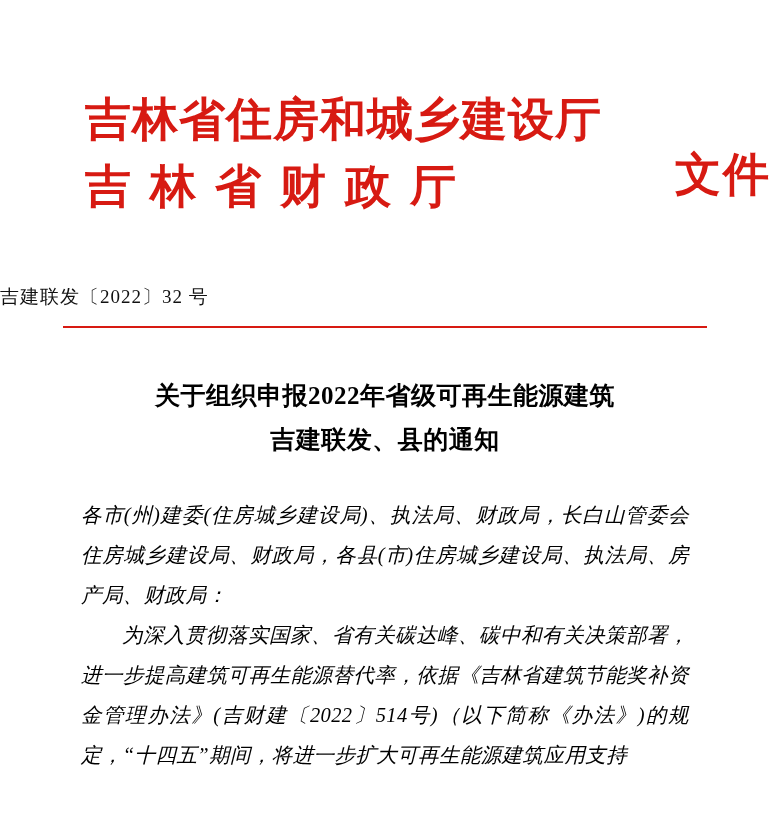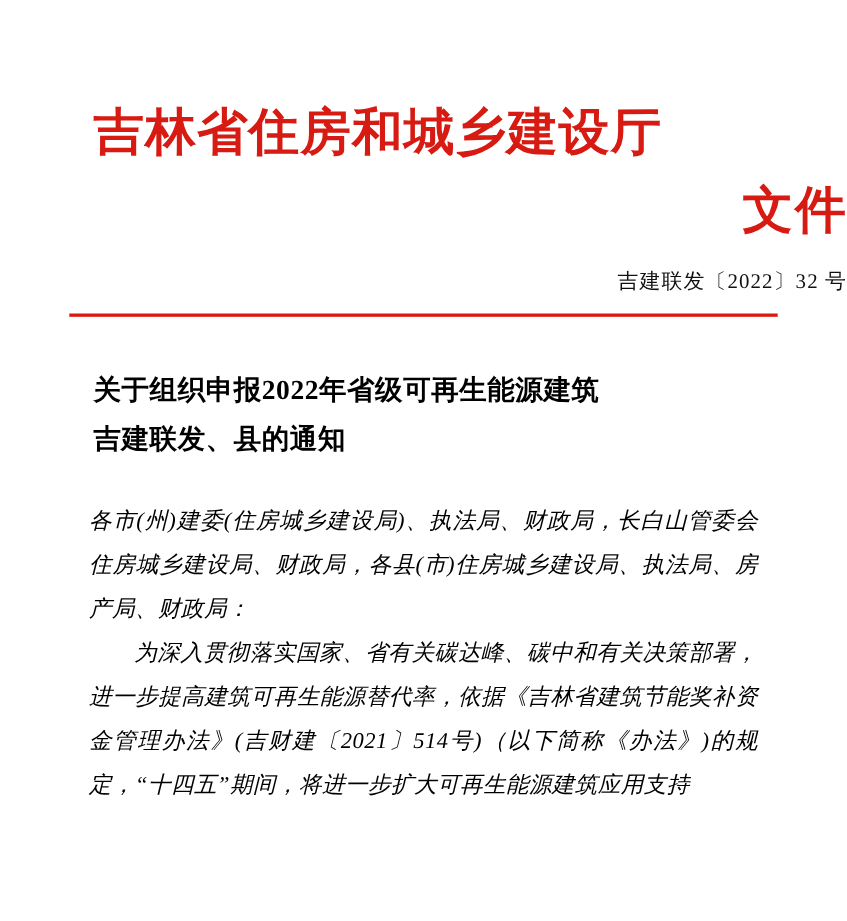--- a/index.html
+++ b/index.html
@@ -49,49 +49,50 @@
   .lh-line2 {
     font-size: 46px;
     letter-spacing: 19px;
     padding-left: 10px;
     line-height: 1.25;
     margin-top: 14px;
   }
   .lh-doc {
     position: absolute;
     right: -76px;
-    top: 70px;
+    top: 54px;
     color: #d71a12;
     font-weight: bold;
     font-size: 46px;
     letter-spacing: 2px;
     line-height: 1.1;
   }
 
   
   .docnum {
-    margin-top: 99px;
-    text-align: right;
+    margin-top: 68px;
+    text-align: left;
     font-size: 19px;
     letter-spacing: 1px;
     color: #111;
   }
 
   
   .red-rule {
     margin: 16px auto 0 auto;
     width: 644px;
     height: 2.5px;
     background: #d71a12;
   }
 
   
   .title {
     margin: 46px auto 0 auto;
     width: 600px;
+    text-align: center;
     font-size: 25px;
     font-weight: bold;
     line-height: 1.75;
     letter-spacing: 0.5px;
   }
 
   
   .body-text {
     margin: 34px auto 0 auto;
     width: 608px;
@@ -109,31 +110,32 @@
   }
 </style>
 </head>
 <body>
 
 <div class="page">
 
   <div class="letterhead">
     <div class="lh-rows">
       <div class="lh-line lh-line1">吉林省住房和城乡建设厅</div>
+      <div class="lh-line lh-line2">吉林省财政厅</div>
       <div class="lh-doc">文件</div>
     </div>
   </div>
 
   <div class="docnum">吉建联发〔2022〕32 号</div>
 
   <div class="red-rule"></div>
 
   <div class="title">
     <div>关于组织申报2022年省级可再生能源建筑</div>
     <div>吉建联发、县的通知</div>
   </div>
 
   <div class="body-text">
     <p>各市(州)建委(住房城乡建设局)、执法局、财政局，长白山管委会住房城乡建设局、财政局，各县(市)住房城乡建设局、执法局、房产局、财政局：</p>
-    <p class="indent">为深入贯彻落实国家、省有关碳达峰、碳中和有关决策部署，进一步提高建筑可再生能源替代率，依据《吉林省建筑节能奖补资金管理办法》(吉财建〔2021〕514号)（以下简称《办法》)的规定，“十四五”期间，将进一步扩大可再生能源建筑应用支持</p>
+    <p class="indent">为深入贯彻落实国家、省有关碳达峰、碳中和有关决策部署，进一步提高建筑可再生能源替代率，依据《吉林省建筑节能奖补资金管理办法》(吉财建〔2022〕514号)（以下简称《办法》)的规定，“十四五”期间，将进一步扩大可再生能源建筑应用支持</p>
   </div>
 
 </div>
 
 </body></html>

